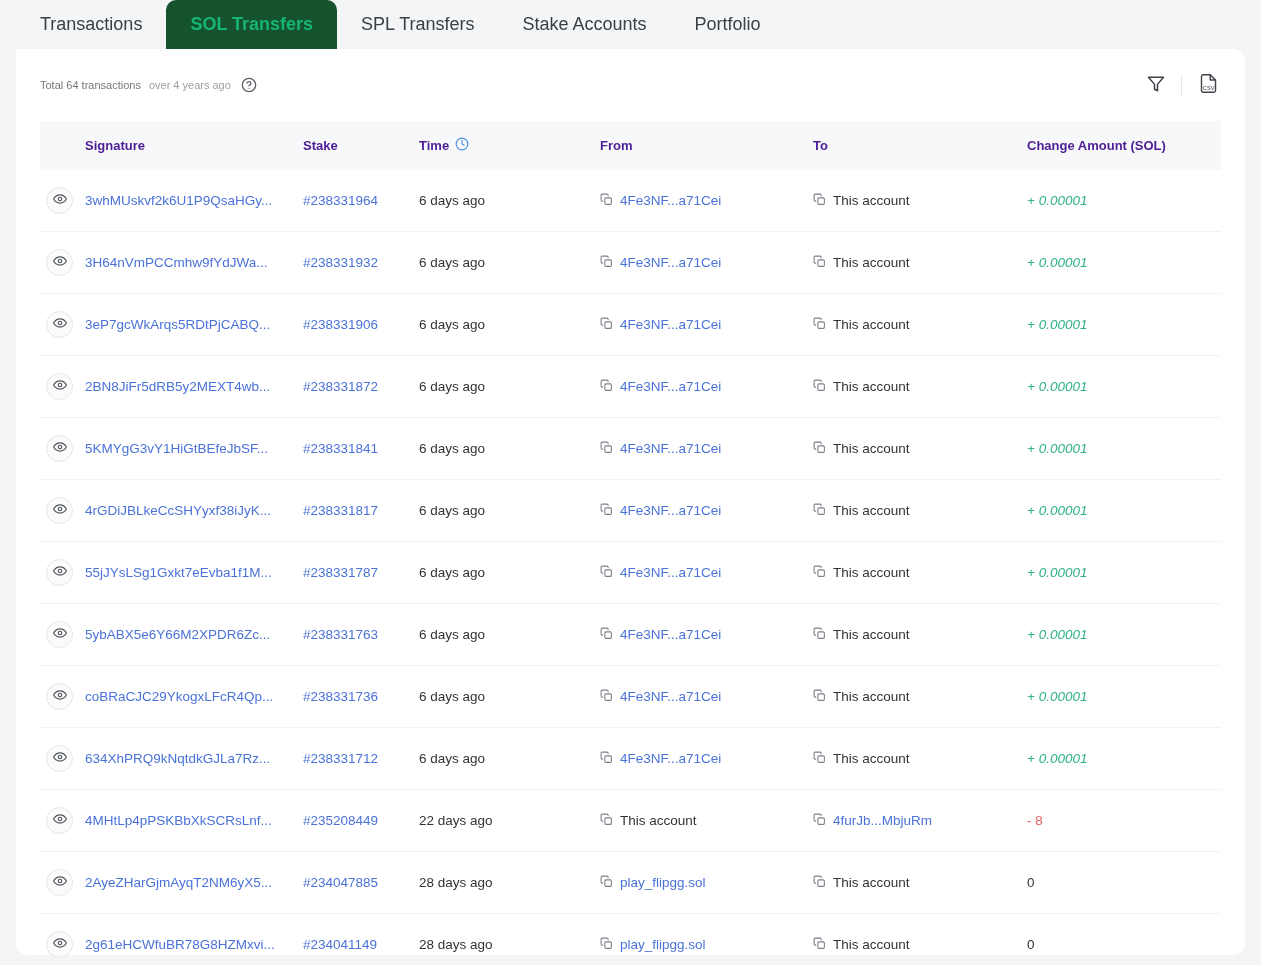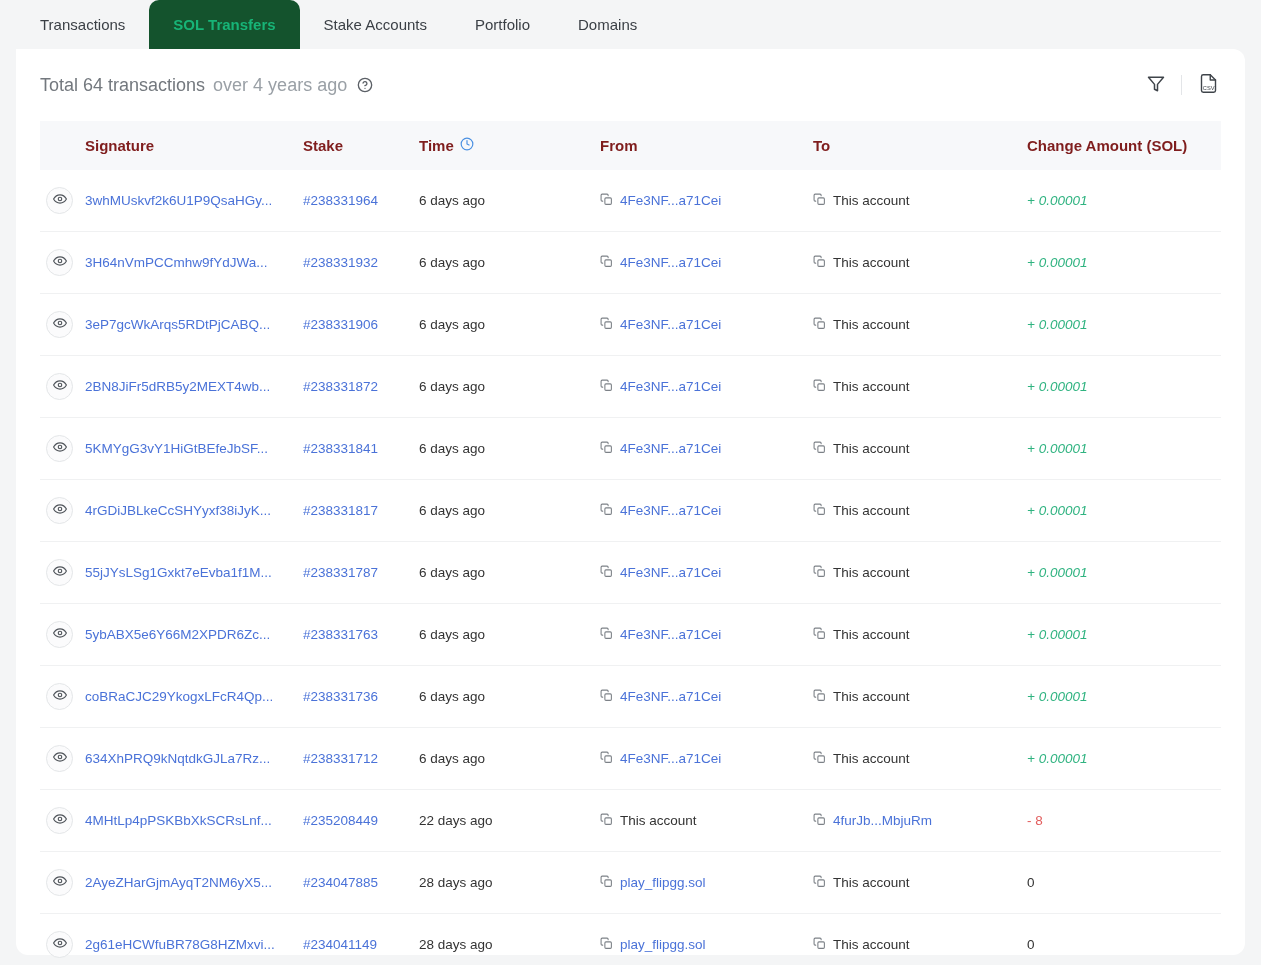--- a/index.html
+++ b/index.html
@@ -1,61 +1,61 @@
 <!DOCTYPE html>
 <html style="--accent: #17b477; --link: #4a72d8; --pos: #2fb380; --neg: #e25d5d;"><head>
 <meta charset="utf-8">
 <style>
   * { margin:0; padding:0; box-sizing:border-box; }
   html,body { width:1261px; height:965px; overflow:hidden; }
   body { font-family:"Liberation Sans", sans-serif; background:#f4f5f6; color:#333; }
 
   
   .tabbar { display:flex; align-items:stretch; padding-left:16px; height:49px; background:#f4f5f6; }
-  .tab { display:flex; align-items:center; padding:16px 24px; font-size:15px; color:#3a3f45; cursor:pointer; }
+  .tab { display:flex; align-items:center; padding:16px 24px; font-size:18px; color:#3a3f45; cursor:pointer; }
   .tab.active { background:#14532d; border-radius:10px 10px 0 0; color:var(--accent); font-weight:700; }
 
   
   .card { background:#fff; margin:0 16px; border-radius:0 12px 12px 12px; padding:22px 24px 26px 24px; height:906px; display:flex; flex-direction:column; }
 
   
   .summary-row { display:flex; align-items:center; justify-content:space-between; margin-bottom:22px; }
-  .summary-left { display:flex; align-items:center; gap:8px; font-size:18px; }
+  .summary-left { display:flex; align-items:center; gap:8px; font-size:11px; }
   .summary-total { color:#73787e; }
   .summary-age { color:#9aa0a6; }
   .help-icon { display:inline-flex; margin-left:2px; cursor:pointer; }
   .summary-right { display:flex; align-items:center; gap:14px; }
   .icon-btn { background:none; border:none; cursor:pointer; display:inline-flex; align-items:center; padding:2px; }
   .vdivider { width:1px; height:20px; background:#e3e5e8; }
 
   
   table { width:100%; border-collapse:collapse; table-layout:fixed; }
   col.c-eye{width:45px;} col.c-sig{width:218px;} col.c-block{width:116px;} col.c-time{width:181px;} col.c-from{width:213px;} col.c-to{width:214px;}
-  thead th { background:#f7f8fa; text-align:left; font-size:15px; font-weight:700; color:#7f1d1d; padding:16px 10px 16px 0; white-space:nowrap; }
+  thead th { background:#f7f8fa; text-align:left; font-size:13px; font-weight:700; color:#4c1d95; padding:16px 10px 16px 0; white-space:nowrap; }
   thead th:first-child { padding-left:6px; }
   thead th .th-inner { display:inline-flex; align-items:center; gap:6px; }
   tbody td { border-bottom:1px solid #f0f1f2; font-size:13.5px; padding:17px 10px 17px 0; vertical-align:middle; white-space:nowrap; overflow:hidden; text-overflow:ellipsis; }
   tbody td:first-child { padding-left:6px; overflow:visible; }
   a.link { color:var(--link); text-decoration:none; cursor:pointer; }
   .addr { display:inline-flex; gap:7px; }
   .copy { display:inline-flex; cursor:pointer; flex:0 0 auto; }
   .eye-btn { width:27px; height:27px; border-radius:50%; border:1px solid #e4e6e8; background:#fbfbfc; display:flex; align-items:center; justify-content:center; cursor:pointer; }
   .chg.positive { color:var(--pos);font-style:italic; }
   .chg.negative { color:var(--neg); }
   .chg.neutral  { color:#333; }
 </style>
 </head>
 <body>
 
 <div class="tabbar">
     <div class="tab">Transactions</div>
     <div class="tab active">SOL Transfers</div>
+    <div class="tab">SPL Transfers</div>
     <div class="tab">Stake Accounts</div>
     <div class="tab">Portfolio</div>
-    <div class="tab">Domains</div>
   </div>
 
 <div class="card">
 
   <div class="summary-row">
     <div class="summary-left">
       <span class="summary-total">Total 64 transactions</span>
       <span class="summary-age">over 4 years ago</span>
       <span class="help-icon">
         <svg width="16" height="16" viewBox="0 0 24 24" fill="none" stroke="#5b6066" stroke-width="2" stroke-linecap="round" stroke-linejoin="round">

